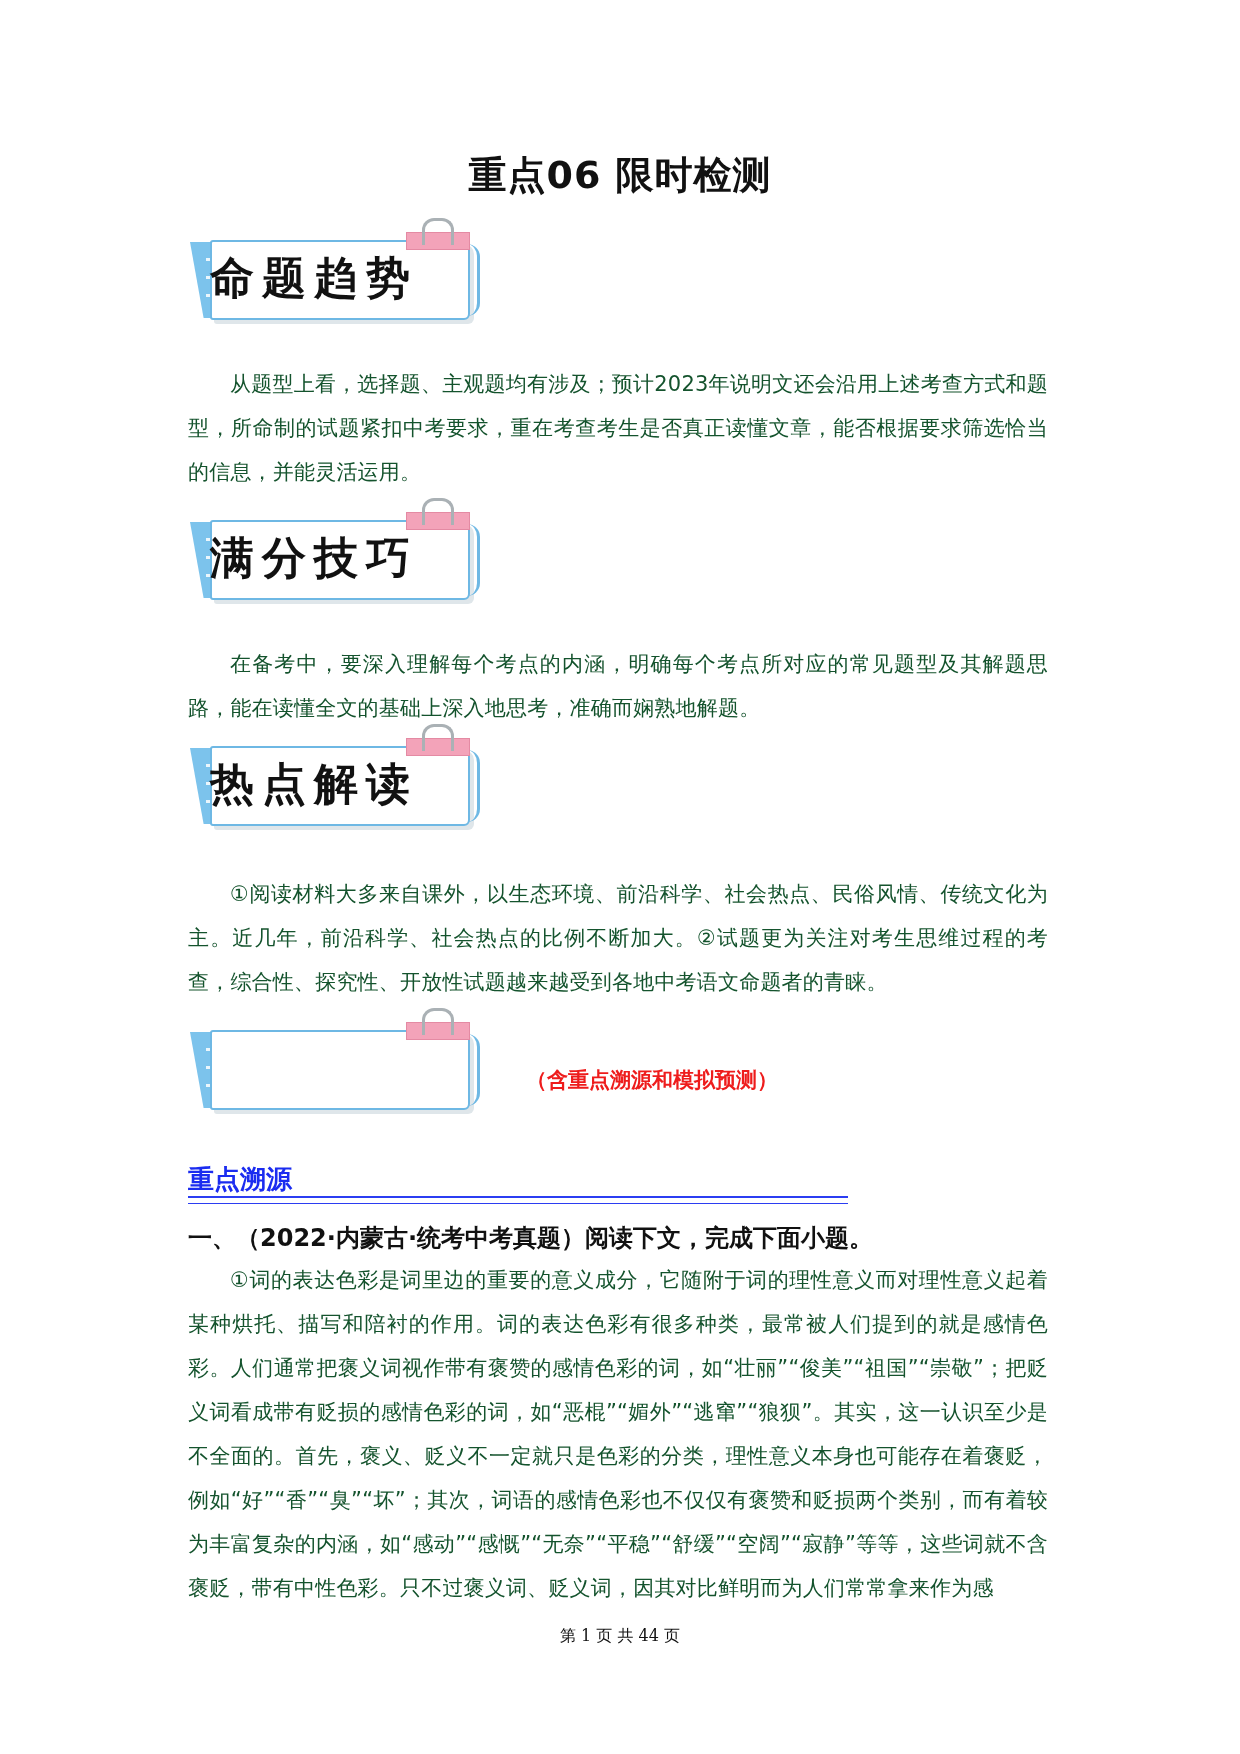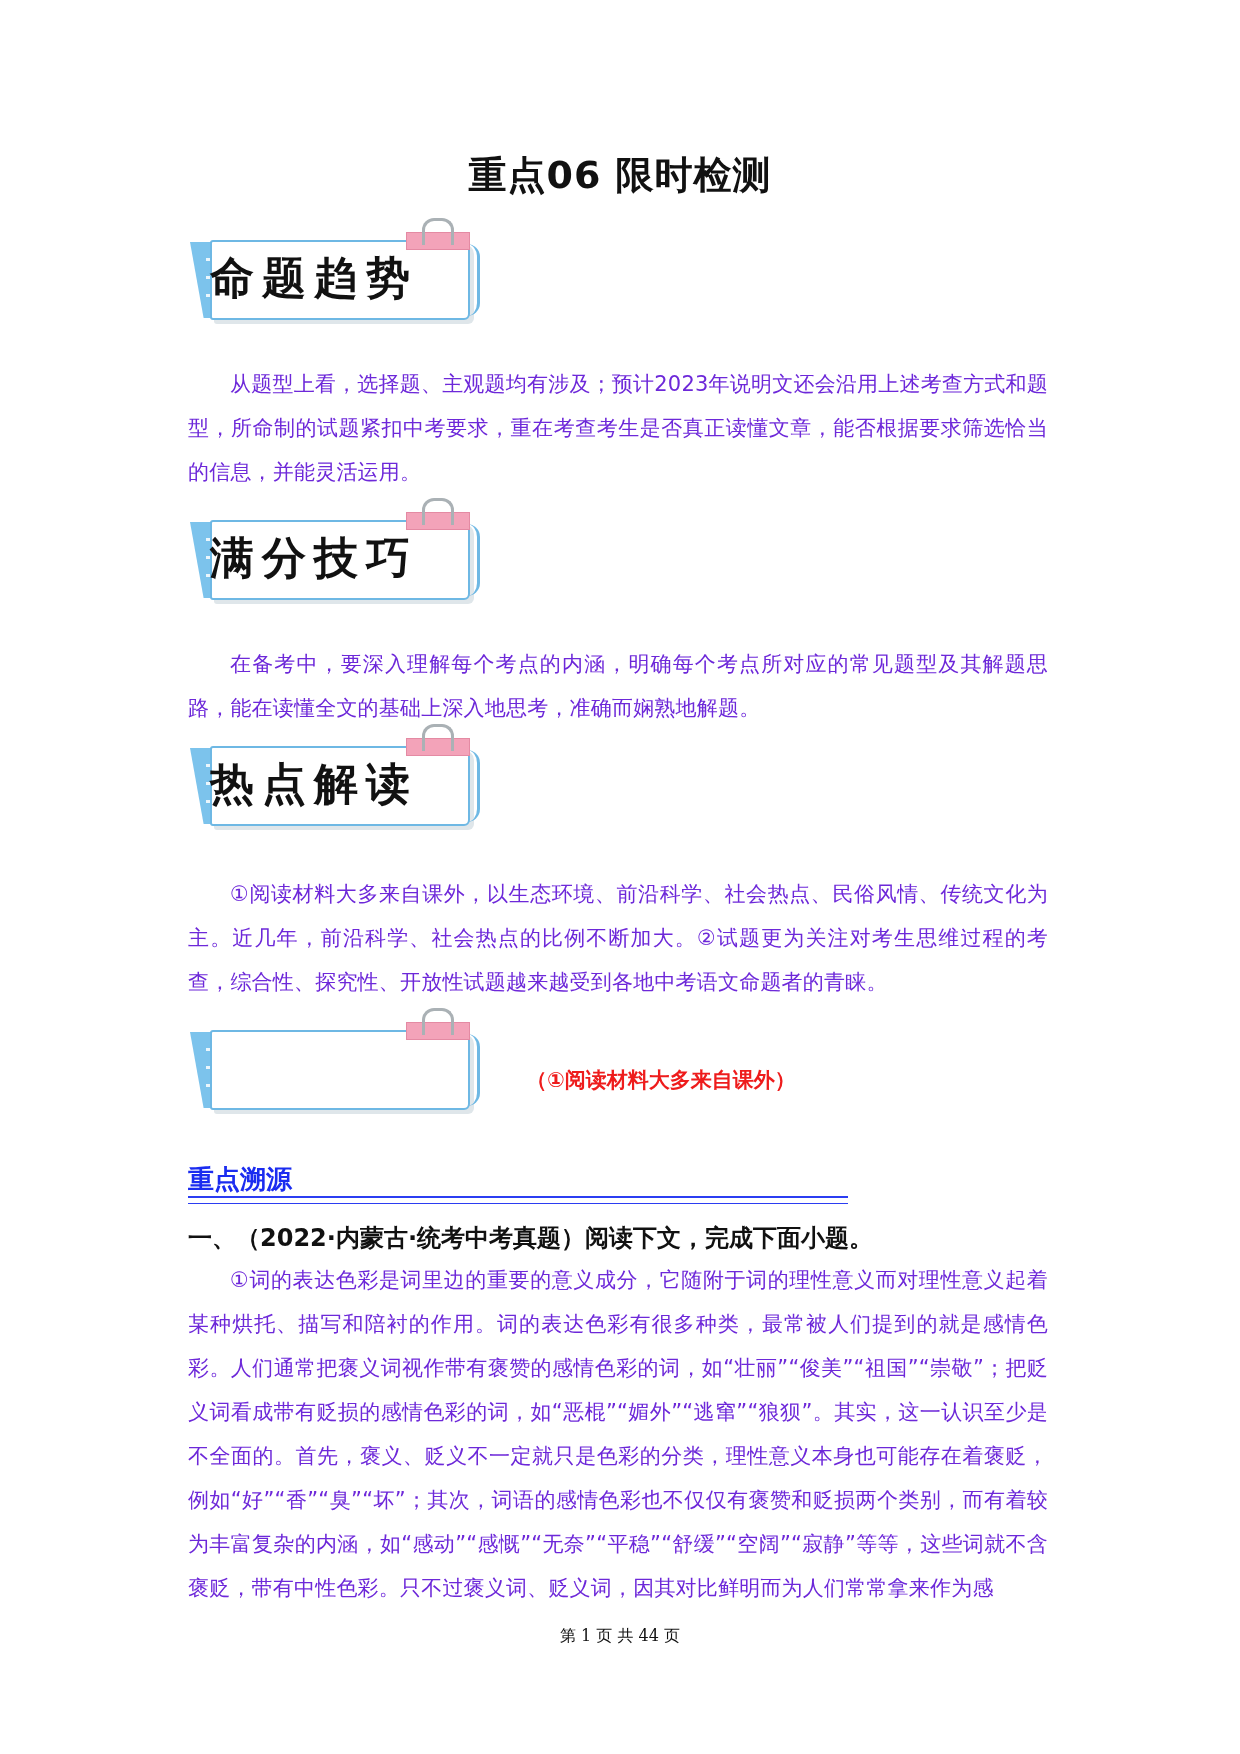--- a/index.html
+++ b/index.html
@@ -18,21 +18,21 @@
   .banner .curl { position: absolute; right: 6px; top: 16px; width: 10px; height: 72px;
                   border-right: 3px solid #6eb8e4; border-radius: 0 14px 14px 0; }
   .banner .tape { position: absolute; left: 220px; top: 4px; width: 62px; height: 16px; background: #f3a3b9;
                   border: 1px solid #e48aa3; }
   .banner .clip { position: absolute; left: 236px; top: -10px; width: 26px; height: 24px;
                   border: 3px solid #aab1b5; border-bottom: none; border-radius: 12px 12px 0 0; }
   .banner .label { position: absolute; left: 24px; top: 12px; width: 256px; height: 76px; line-height: 76px;
                    text-align: left; font-family: "DejaVu Serif", "Liberation Serif", serif;
                    font-size: 44px; font-weight: bold; letter-spacing: 8px; color: #111; }
   .para { position: absolute; left: 188px; width: 860px; font-size: 21px; line-height: 44px;
-          text-align: justify; color: #6d28d9; text-indent: 42px; letter-spacing: 0.2px; }
+          text-align: justify; color: #14532d; text-indent: 42px; letter-spacing: 0.2px; }
   .note-red { position: absolute; left: 526px; top: 1066px; font-size: 21px; font-weight: bold; color: #ee1c1c; }
   .section-link { position: absolute; left: 188px; top: 1162px; font-size: 26px; font-weight: bold;
                   color: #1b2cf0; text-underline-offset: 4px; }
   .section-rule { position: absolute; left: 188px; top: 1196px; width: 660px; height: 5px;
                   border-top: 2px solid #2b3df2; border-bottom: 1px solid #2b3df2; }
   .question-head { position: absolute; left: 188px; top: 1222px; font-size: 24px; font-weight: bold; color: #111; }
   .footer { position: absolute; left: 0; width: 1240px; top: 1626px; text-align: center;
             font-family: "DejaVu Serif", "Liberation Serif", serif; font-size: 16px; color: #111; }
 </style>
 </head>
@@ -84,21 +84,21 @@
 <div class="banner" style="top:1018px;">
   <div class="flap"></div>
   <div class="flap-dot" style="top:30px;"></div>
   <div class="flap-dot" style="top:48px;"></div>
   <div class="flap-dot" style="top:66px;"></div>
   <div class="card"></div>
   <div class="curl"></div>
   <div class="tape"></div>
   <div class="clip"></div>
 </div>
-<div class="note-red">（①阅读材料大多来自课外）</div>
+<div class="note-red">（含重点溯源和模拟预测）</div>
 
 <div class="section-link">重点溯源</div>
 <div class="section-rule"></div>
 
 <div class="question-head">一、（2022·内蒙古·统考中考真题）阅读下文，完成下面小题。</div>
 <div class="para" style="top:1258px;">①词的表达色彩是词里边的重要的意义成分，它随附于词的理性意义而对理性意义起着某种烘托、描写和陪衬的作用。词的表达色彩有很多种类，最常被人们提到的就是感情色彩。人们通常把褒义词视作带有褒赞的感情色彩的词，如“壮丽”“俊美”“祖国”“崇敬”；把贬义词看成带有贬损的感情色彩的词，如“恶棍”“媚外”“逃窜”“狼狈”。其实，这一认识至少是不全面的。首先，褒义、贬义不一定就只是色彩的分类，理性意义本身也可能存在着褒贬，例如“好”“香”“臭”“坏”；其次，词语的感情色彩也不仅仅有褒赞和贬损两个类别，而有着较为丰富复杂的内涵，如“感动”“感慨”“无奈”“平稳”“舒缓”“空阔”“寂静”等等，这些词就不含褒贬，带有中性色彩。只不过褒义词、贬义词，因其对比鲜明而为人们常常拿来作为感</div>
 
 <div class="footer">第 1 页 共 44 页</div>
 
 </body></html>

